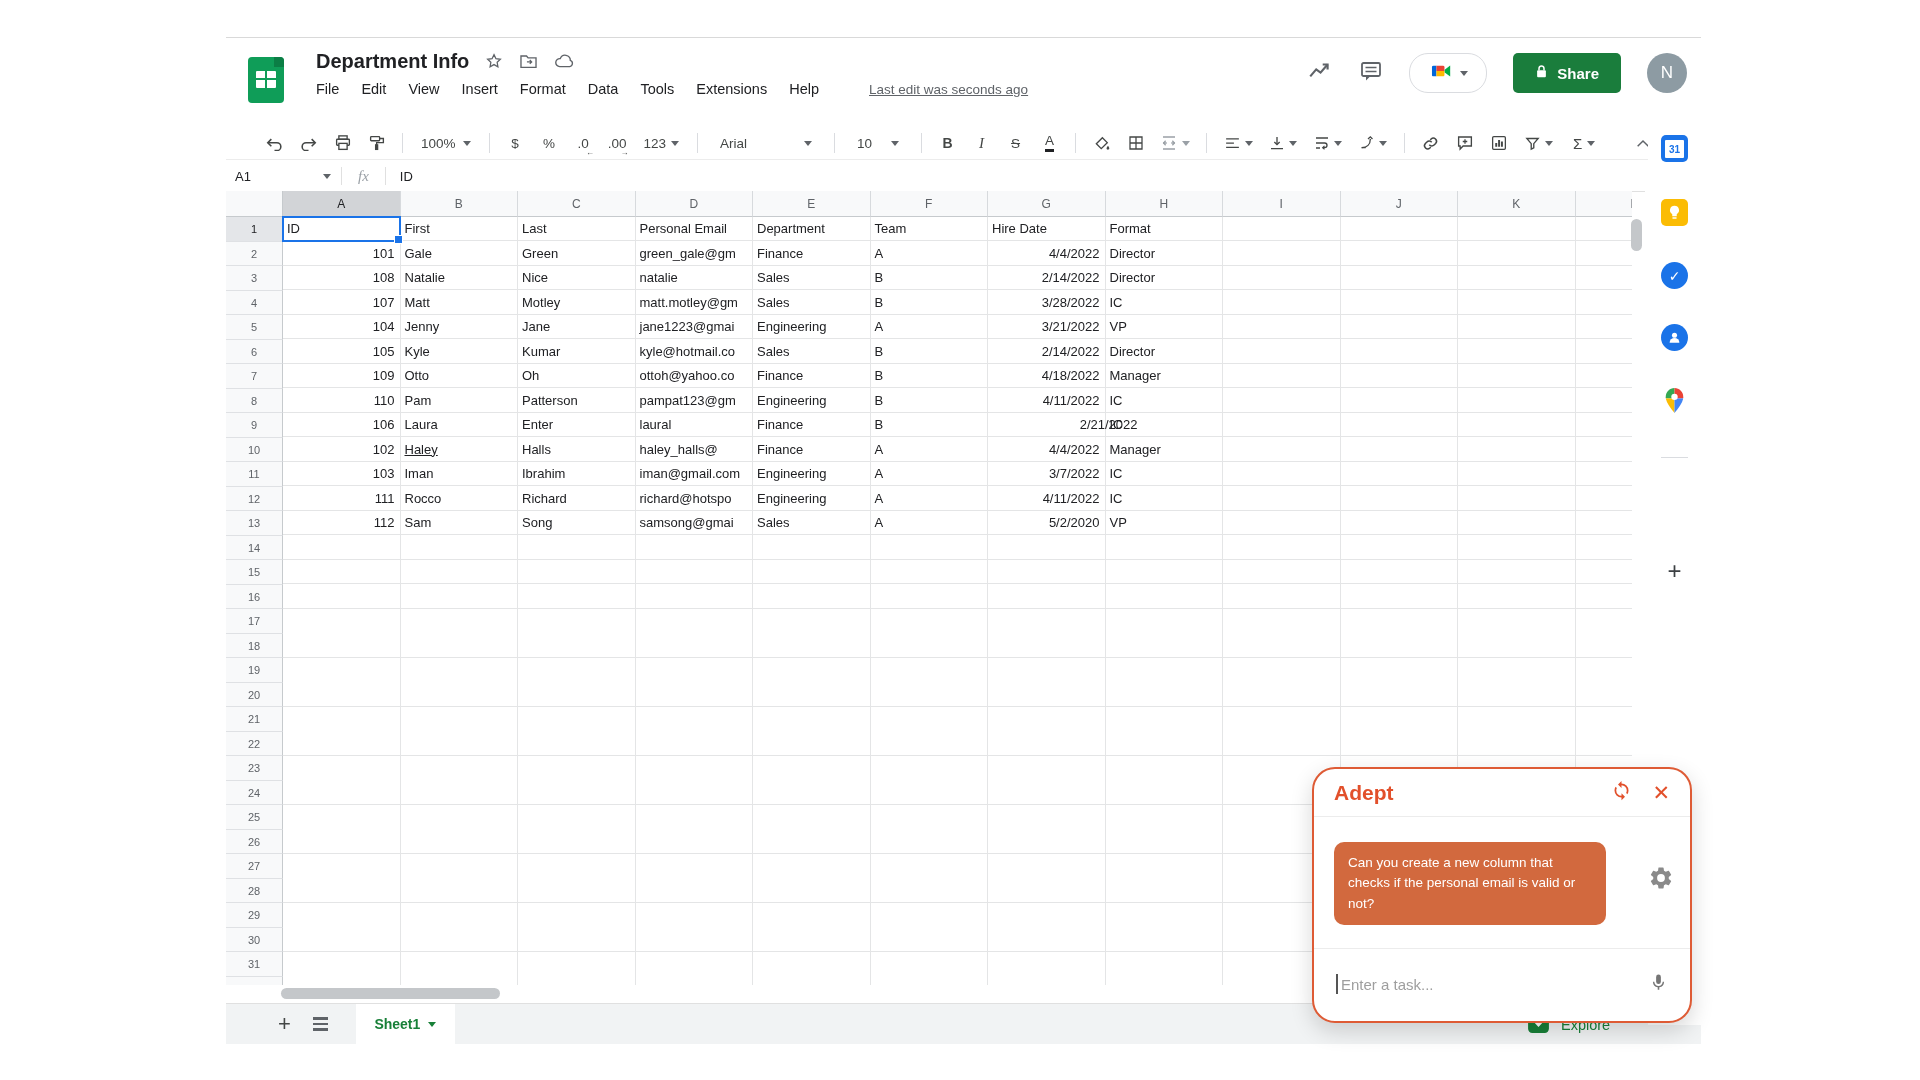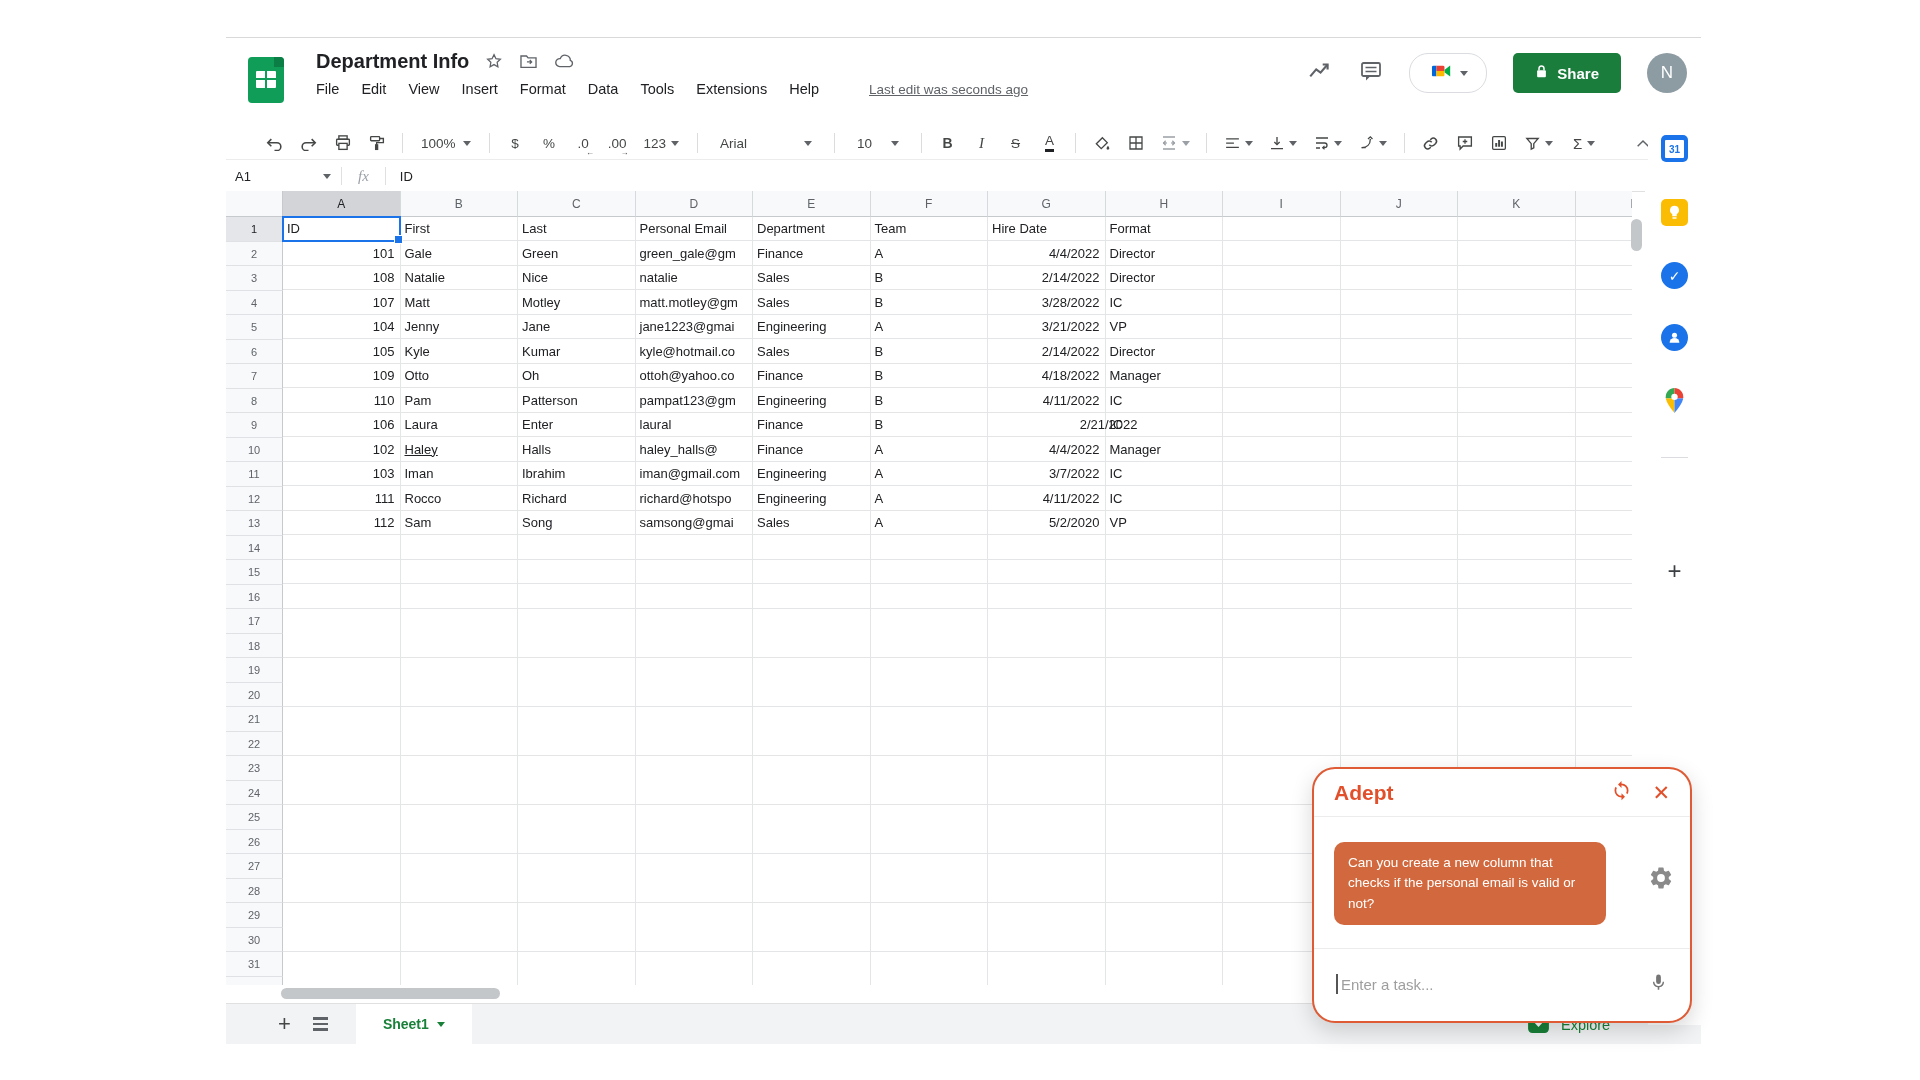--- a/index.html
+++ b/index.html
@@ -66,21 +66,21 @@
   .sel-overlay{position:absolute;left:56px;top:25px;width:119px;height:26px;border:2px solid #1a73e8;box-sizing:border-box;z-index:5;pointer-events:none;}
   .sel-overlay .handle{position:absolute;right:-4px;bottom:-4px;width:7px;height:7px;background:#1a73e8;border:1px solid #fff;}
   .vscroll{position:absolute;left:1631px;top:219px;width:11px;height:32px;border-radius:6px;background:#c4c7ca;}
   .hscroll{position:absolute;left:281px;top:988px;width:219px;height:11px;border-radius:6px;background:#c4c7ca;}
 
   
   #tabbar{position:absolute;left:226px;top:1003px;width:1475px;height:40px;background:#f1f3f4;border-top:1px solid #e0e0e0;display:flex;align-items:center;}
   .tab-plus{margin-left:52px;font-size:22px;color:#444746;line-height:1;}
   .tab-burger{margin-left:22px;display:flex;flex-direction:column;gap:3px;}
   .tab-burger i{display:block;width:15px;height:2.5px;background:#5f6368;}
-  .sheet-tab{margin-left:28px;height:40px;width:116px;background:#fff;display:flex;align-items:center;justify-content:center;gap:8px;}
+  .sheet-tab{margin-left:28px;height:40px;width:99px;background:#fff;display:flex;align-items:center;justify-content:center;gap:8px;}
   .sheet-tab .lbl{color:#188038;font-size:14px;font-weight:700;}
   .sheet-tab .dd{border-top-color:#188038;}
   .explore{position:absolute;left:1300px;top:6px;display:flex;align-items:center;gap:10px;z-index:1;}
   .explore .lbl{color:#188038;font-size:14.5px;}
 
   
   #right-rail{position:absolute;left:1648px;top:95px;width:53px;height:930px;background:#fff;}
   .rail-ic{position:absolute;left:13px;width:27px;height:27px;}
   .cal-ic{background:#1a73e8;border-radius:5px;}
   .cal-ic .pad{position:absolute;left:4px;top:5px;right:4px;bottom:4px;background:#fff;border-radius:1px;

